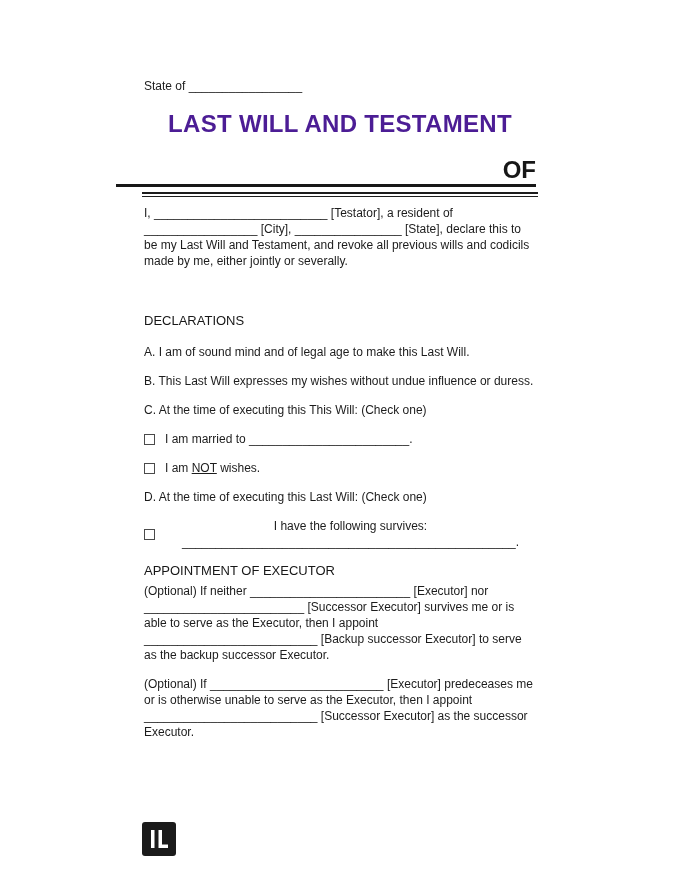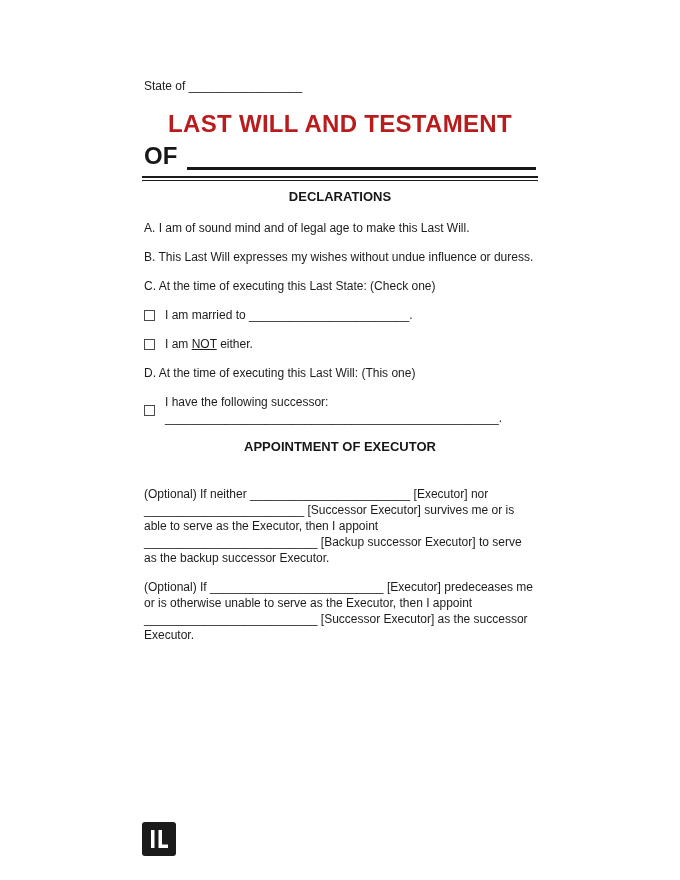--- a/index.html
+++ b/index.html
@@ -23,33 +23,34 @@
     font-size: 12px;
     line-height: 16px;
     margin-bottom: 16px;
   }
   .title {
     text-align: center;
     font-size: 24px;
     font-weight: bold;
     letter-spacing: 0.3px;
     line-height: 28px;
-    margin-bottom: 2px;
-    color: #b91c1c;
+    margin-bottom: 18px;
+    color: #4c1d95;
   }
   .of-row {
     display: flex;
     justify-content: center;
     align-items: flex-end;
     font-size: 24px;
     font-weight: bold;
     line-height: 28px;
     height: 30px;
     margin-bottom: 6px;
     color: #171717;
+    flex-direction: column;
   }
   .of-blank {
     width: 420px;
     height: 26px;
     border-bottom: 3px solid #171717;
     margin-left: 10px;
   }
   .divider {
     height: 5px;
     border-top: 2px solid #1c1c1c;
@@ -57,41 +58,41 @@
     margin: 0 -2px 8px -2px;
   }
   .body-text {
     font-size: 12px;
     line-height: 16px;
   }
   .intro {
     margin-bottom: 44px;
   }
   .section-heading {
-    text-align: center;
     font-size: 13px;
-    font-weight: bold;
+    font-weight: normal;
     line-height: 16px;
     margin-bottom: 15px;
     color: #171717;
   }
   .article-heading {
     margin-top: 42px;
     margin-bottom: 0;
   }
   .article-heading2 {
-    margin-bottom: 31px;
+    margin-bottom: 4px;
   }
   .item {
     margin-bottom: 13px;
   }
   .checkbox-row {
     display: flex;
     align-items: center;
     margin-bottom: 13px;
+    text-align: center;
   }
   .checkbox {
     flex: none;
     width: 11px;
     height: 11px;
     border: 1.5px solid #4a4a4a;
     background: #ffffff;
     margin-right: 10px;
     cursor: pointer;
   }
@@ -118,44 +119,45 @@
 
     <h1 class="title">LAST WILL AND TESTAMENT</h1>
 
     <div class="of-row">
       <span>OF</span>
       <span class="of-blank"></span>
     </div>
 
     <div class="divider"></div>
 
+    <p class="body-text intro">I, __________________________ [Testator], a resident of _________________ [City], ________________ [State], declare this to be my Last Will and Testament, and revoke all previous wills and codicils made by me, either jointly or severally.</p>
 
     <h2 class="section-heading">DECLARATIONS</h2>
 
     <p class="body-text item">A. I am of sound mind and of legal age to make this Last Will.</p>
 
     <p class="body-text item">B. This Last Will expresses my wishes without undue influence or duress.</p>
 
-    <p class="body-text item">C. At the time of executing this Last State: (Check one)</p>
+    <p class="body-text item">C. At the time of executing this This Will: (Check one)</p>
 
     <div class="checkbox-row">
       <span class="checkbox"></span>
       <span class="checkbox-label">I am married to ________________________.</span>
     </div>
 
     <div class="checkbox-row">
       <span class="checkbox"></span>
-      <span class="checkbox-label"><span>I am </span><span class="u">NOT</span><span> either.</span></span>
+      <span class="checkbox-label"><span>I am </span><span class="u">NOT</span><span> wishes.</span></span>
     </div>
 
-    <p class="body-text item">D. At the time of executing this Last Will: (This one)</p>
+    <p class="body-text item">D. At the time of executing this Last Will: (Check one)</p>
 
     <div class="checkbox-row">
       <span class="checkbox"></span>
-      <span class="checkbox-label">I have the following successor: __________________________________________________.</span>
+      <span class="checkbox-label">I have the following survives: __________________________________________________.</span>
     </div>
 
 
     <h2 class="section-heading article-heading2">APPOINTMENT OF EXECUTOR</h2>
 
 
     <p class="body-text item">(Optional) If neither ________________________ [Executor] nor ________________________ [Successor Executor] survives me or is able to serve as the Executor, then I appoint __________________________ [Backup successor Executor] to serve as the backup successor Executor.</p>
 
     <p class="body-text item">(Optional) If __________________________ [Executor] predeceases me or is otherwise unable to serve as the Executor, then I appoint __________________________ [Successor Executor] as the successor Executor.</p>
 

